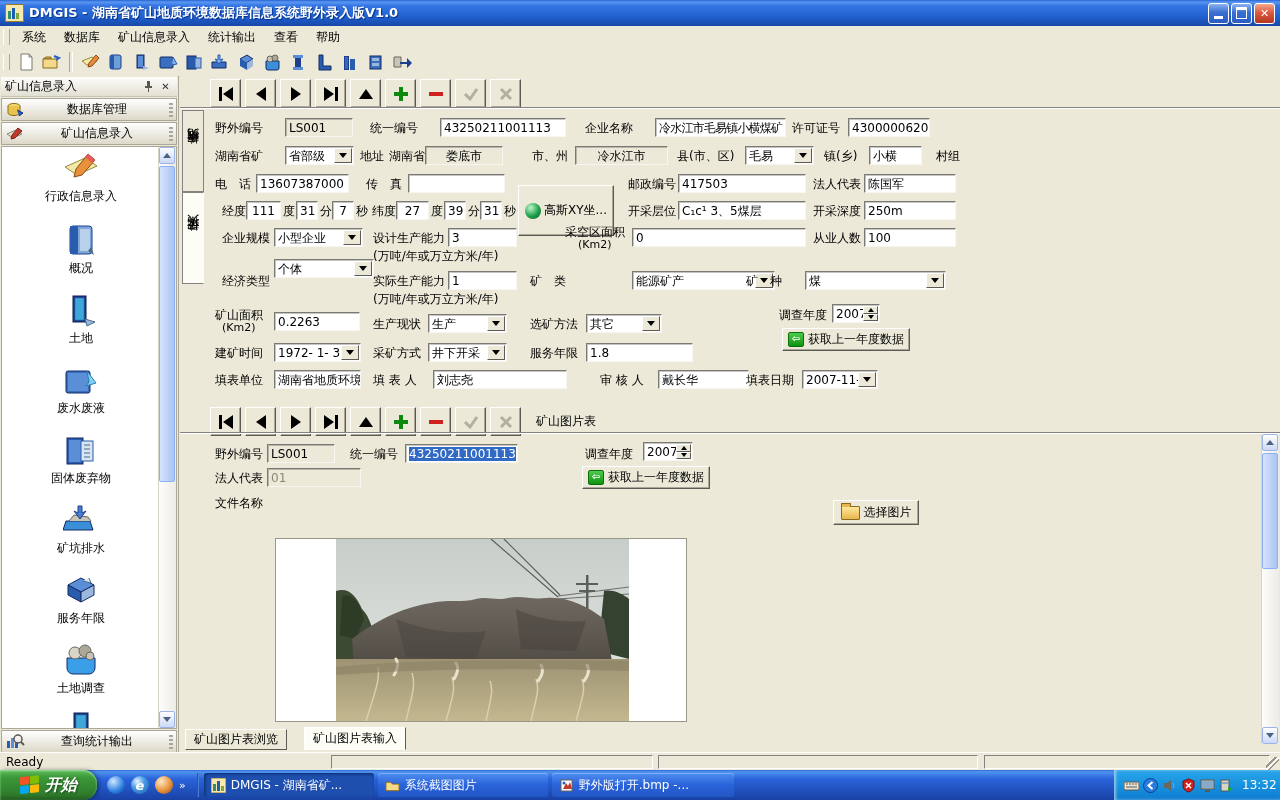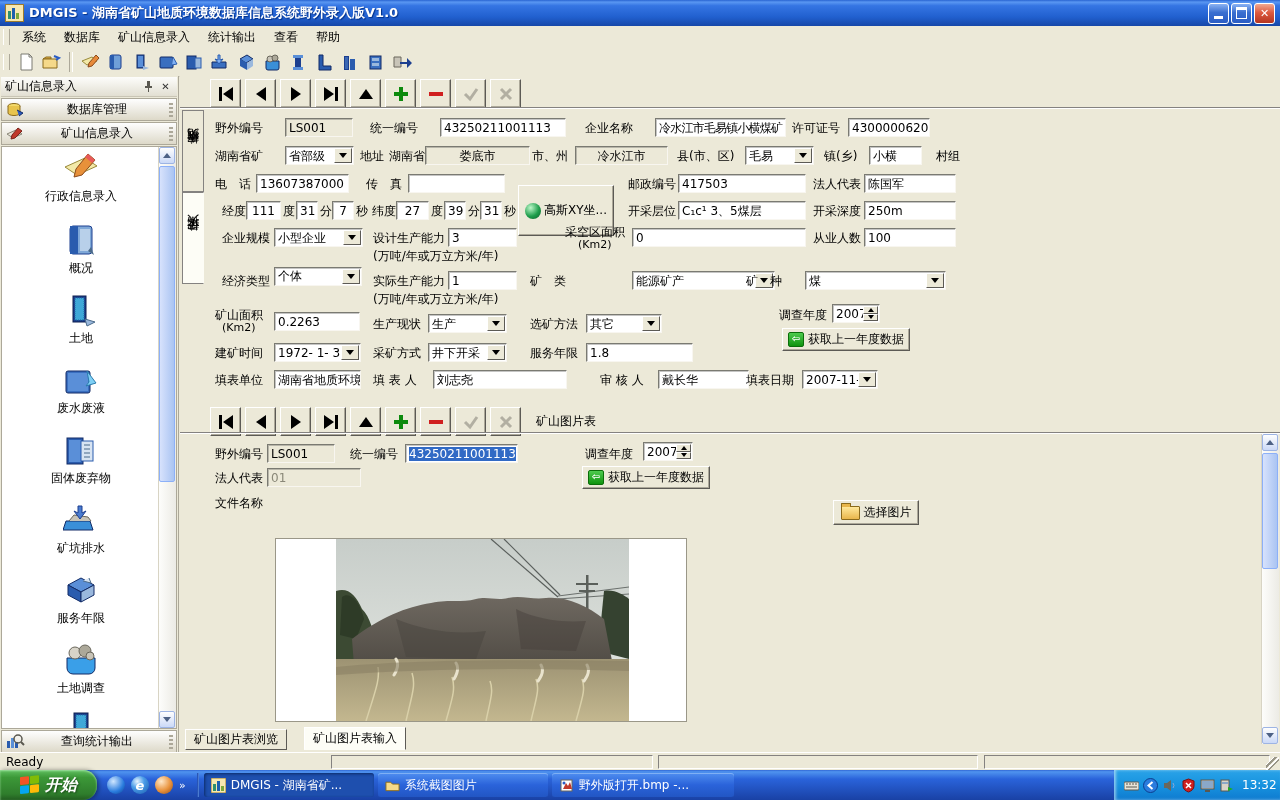--- a/index.html
+++ b/index.html
@@ -428,21 +428,21 @@
     <div class="txt tight" style="left:475px;top:42px;width:131px;">冷水江市毛易镇小横煤矿</div>
     <span class="lbl" style="left:612px;top:45px;">许可证号</span>
     <div class="txt" style="left:668px;top:42px;width:82px;">4300000620321</div>
 
     <span class="lbl" style="left:35px;top:73px;">湖南省矿</span>
     <div class="txt" style="left:105px;top:70px;width:69px;"><span>省部级</span><span class="dda">
           <i></i>
         </span></div>
     <span class="lbl" style="left:180px;top:73px;">地址</span>
     <span class="lbl" style="left:209px;top:73px;">湖南省</span>
-    <div class="txt ro ctr" style="left:245px;top:70px;width:105px;">娄底市</div>
+    <div class="txt ro ctr" style="left:245px;top:70px;width:78px;">娄底市</div>
     <span class="lbl" style="left:352px;top:73px;">市、州</span>
     <div class="txt ro ctr" style="left:395px;top:70px;width:93px;">冷水江市</div>
     <span class="lbl" style="left:497px;top:73px;">县(市、区)</span>
     <div class="txt" style="left:565px;top:70px;width:69px;"><span>毛易</span><span class="dda">
           <i></i>
         </span></div>
     <span class="lbl" style="left:644px;top:73px;">镇(乡)</span>
     <div class="txt" style="left:689px;top:70px;width:53px;">小横</div>
     <span class="lbl" style="left:756px;top:73px;">村组</span>
 
@@ -485,21 +485,21 @@
     <span class="lbl" style="left:193px;top:155px;">设计生产能力</span>
     <div class="txt" style="left:268px;top:152px;width:69px;">3</div>
     <span class="lbl" style="left:193px;top:173px;">(万吨/年或万立方米/年)</span>
     <span class="lbl" style="left:385px;top:149px;">采空区面积</span>
     <span class="lbl2" style="left:398px;top:163px;">(Km2)</span>
     <div class="txt" style="left:452px;top:152px;width:174px;">0</div>
     <span class="lbl" style="left:633px;top:155px;">从业人数</span>
     <div class="txt" style="left:684px;top:152px;width:92px;">100</div>
 
     <span class="lbl" style="left:42px;top:198px;">经济类型</span>
-    <div class="txt" style="left:94px;top:191px;width:88px;font-family:Liberation Mono, monospace;"><span>个体</span><span class="dda">
+    <div class="txt" style="left:94px;top:183px;width:100px;"><span>个体</span><span class="dda">
           <i></i>
         </span></div>
     <span class="lbl" style="left:193px;top:198px;">实际生产能力</span>
     <div class="txt" style="left:268px;top:195px;width:69px;">1</div>
     <span class="lbl" style="left:193px;top:216px;">(万吨/年或万立方米/年)</span>
     <span class="lbl" style="left:350px;top:198px;">矿　类</span>
     <div class="txt" style="left:408px;top:195px;width:143px;margin-left:44px;"><span>能源矿产</span><span class="dda">
           <i></i>
         </span></div>
     <span class="lbl" style="left:566px;top:198px;">矿　种</span>

